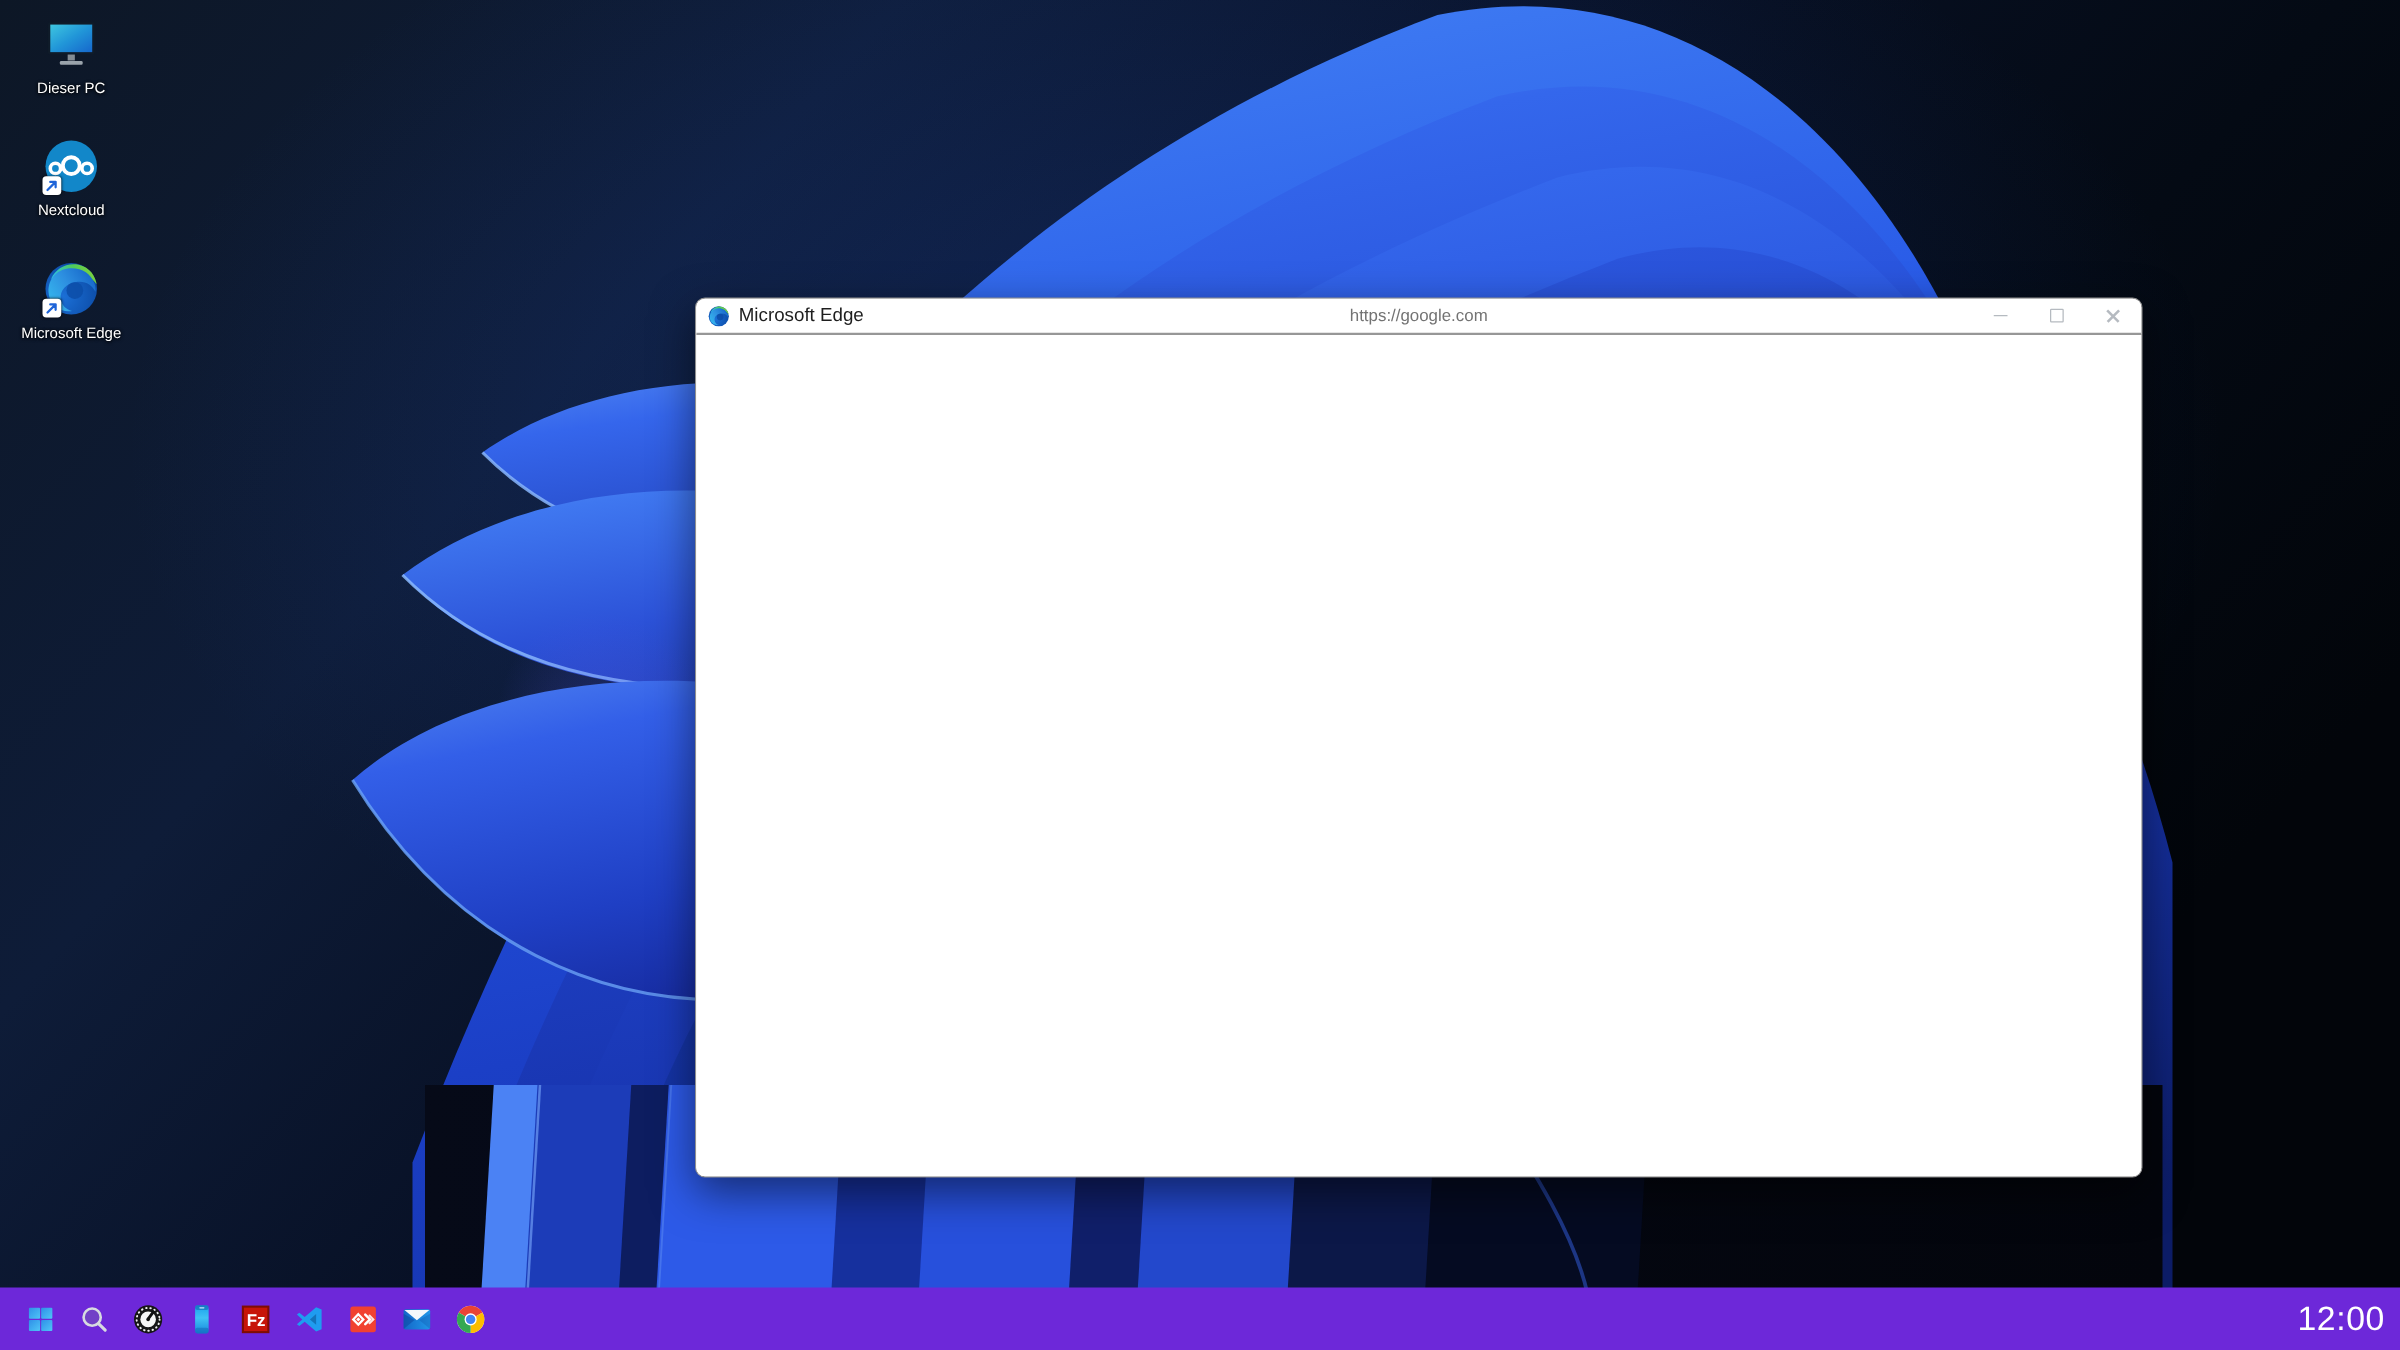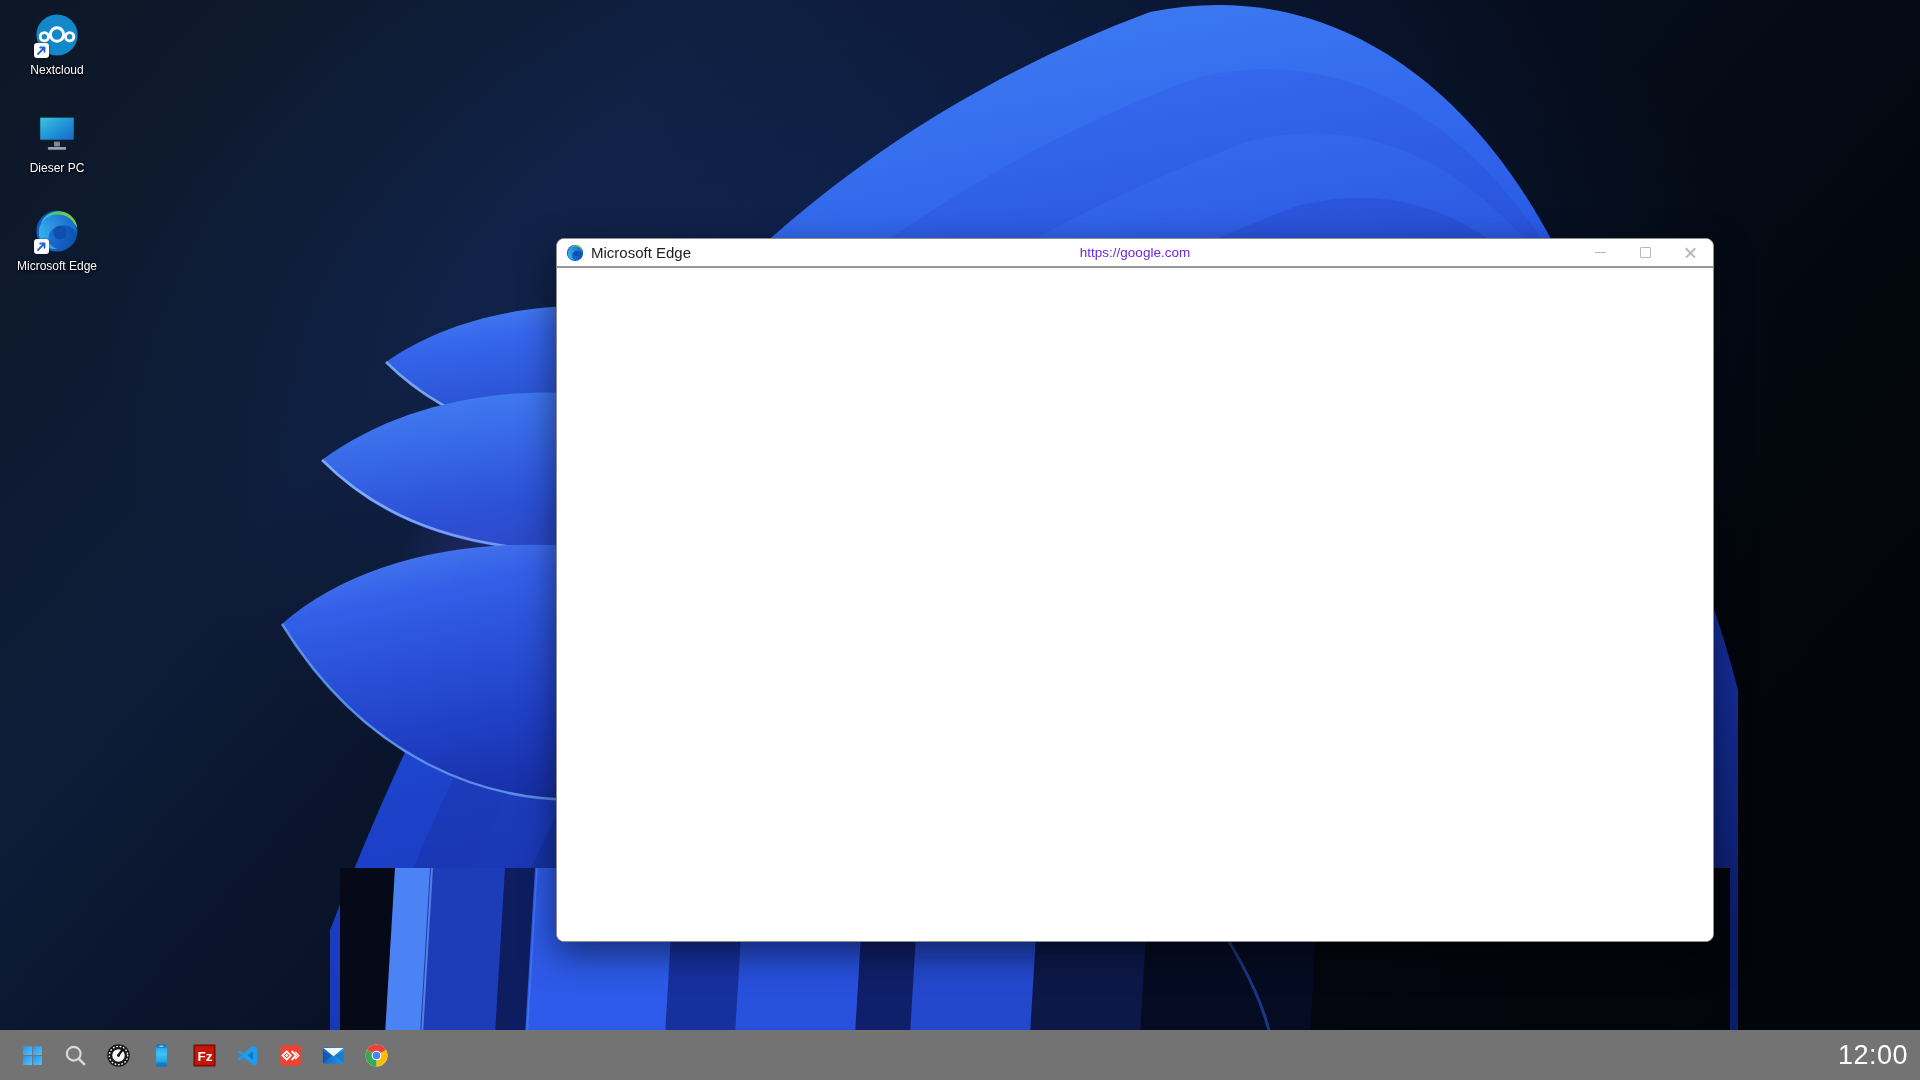--- a/index.html
+++ b/index.html
@@ -14,32 +14,32 @@
   .dicon-art > svg{width:46px;height:46px;display:block;}
   .badge{position:absolute;left:0px;bottom:0px;width:15px;height:15px;background:#fff;border-radius:3px;box-shadow:0 0 2px rgba(0,0,0,.7);}
   .badge svg{width:15px;height:15px;display:block;}
   .dicon-label{margin-top:5px;font-size:12px;color:#ffffff;text-align:center;white-space:nowrap;text-shadow:0 1px 3px rgba(0,0,0,.95),0 0 2px rgba(0,0,0,.8);}
   
   .window{position:absolute;left:556px;top:238px;width:1158px;height:704px;background:#ffffff;border:1px solid #8f8f8f;border-radius:8px;box-sizing:border-box;box-shadow:0 12px 34px rgba(0,0,0,.5);z-index:3;}
   .titlebar{position:relative;height:27px;background:#ffffff;border-bottom:2px solid #979797;border-radius:7px 7px 0 0;}
   .tb-app{position:absolute;left:9px;top:0;height:27px;display:flex;align-items:center;gap:7px;}
   .tb-appicon svg{width:18px;height:18px;display:block;}
   .tb-title{font-size:15px;color:#1e1e1e;}
-  .tb-url{position:absolute;left:50%;top:0;transform:translateX(-50%);height:27px;line-height:27px;font-size:13.5px;color:#6d28d9;}
+  .tb-url{position:absolute;left:50%;top:0;transform:translateX(-50%);height:27px;line-height:27px;font-size:13.5px;color:#737373;}
   .tb-controls{position:absolute;right:0;top:0;height:27px;display:flex;}
   .wc{width:45px;height:27px;display:flex;align-items:center;justify-content:center;}
   .glyph-min{width:11px;height:1.6px;background:#b5bac0;display:block;}
   .glyph-max{width:9px;height:9px;border:1.4px solid #b5bac0;border-radius:1px;display:block;}
   .glyph-close{position:relative;width:13px;height:13px;display:block;}
   .glyph-close::before,.glyph-close::after{content:"";position:absolute;left:0;top:6px;width:13px;height:1.5px;background:#b5bac0;}
   .glyph-close::before{transform:rotate(45deg);}
   .glyph-close::after{transform:rotate(-45deg);}
   .content{height:673px;background:#ffffff;border-radius:0 0 7px 7px;}
   
-  .taskbar{position:absolute;left:0;top:1030px;width:1920px;height:50px;background:#737373;z-index:4;display:flex;align-items:center;padding-left:12px;box-sizing:border-box;}
+  .taskbar{position:absolute;left:0;top:1030px;width:1920px;height:50px;background:#6d28d9;z-index:4;display:flex;align-items:center;padding-left:12px;box-sizing:border-box;}
   .tb-btn{width:40px;height:40px;margin-right:3px;border:none;background:transparent;display:flex;align-items:center;justify-content:center;padding:0;cursor:pointer;}
   .tb-btn svg{width:25px;height:25px;display:block;}
   .tb-clock{position:absolute;right:12px;top:0;height:50px;display:flex;align-items:center;font-size:27px;color:#ffffff;letter-spacing:.5px;cursor:default;}
 </style>
 </head>
 <body>
 
 <div class="screen">
 
   <svg class="wallpaper" viewBox="0 0 1920 1080" preserveAspectRatio="none" aria-hidden="true">
@@ -279,38 +279,38 @@
         <path d="M22.2 19.4 L13.8 12.4 L22.2 7.6 Z" fill="#0b3f96" opacity="0.25"></path>
       </symbol>
     </defs>
   </svg>
 
   <div class="desk-icons">
 
     <div class="dicon">
       <div class="dicon-art">
         <svg>
+            <use href="#sym-monitor"></use>
+          </svg>
+      </div>
+      <div class="dicon-label">Dieser PC</div>
+    </div>
+
+    <div class="dicon">
+      <div class="dicon-art">
+        <svg>
             <use href="#sym-nextcloud"></use>
           </svg>
         <span class="badge">
             <svg>
               <use href="#sym-arrow"></use>
             </svg>
           </span>
       </div>
       <div class="dicon-label">Nextcloud</div>
-    </div>
-
-    <div class="dicon">
-      <div class="dicon-art">
-        <svg>
-            <use href="#sym-monitor"></use>
-          </svg>
-      </div>
-      <div class="dicon-label">Dieser PC</div>
     </div>
 
     <div class="dicon">
       <div class="dicon-art">
         <svg>
             <use href="#sym-edge"></use>
           </svg>
         <span class="badge">
             <svg>
               <use href="#sym-arrow"></use>

